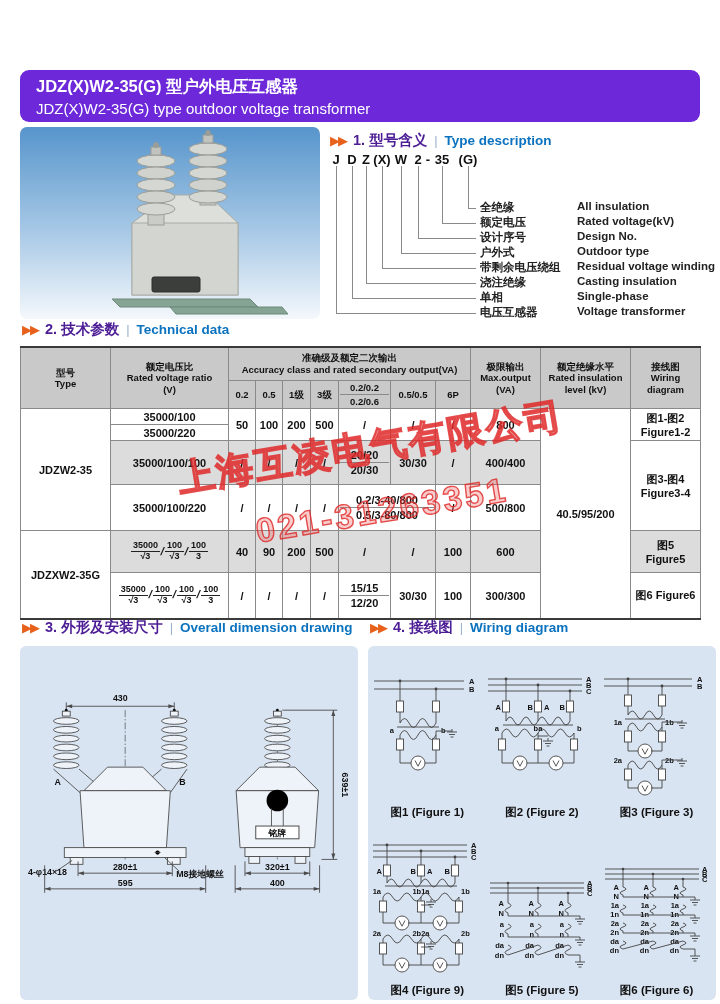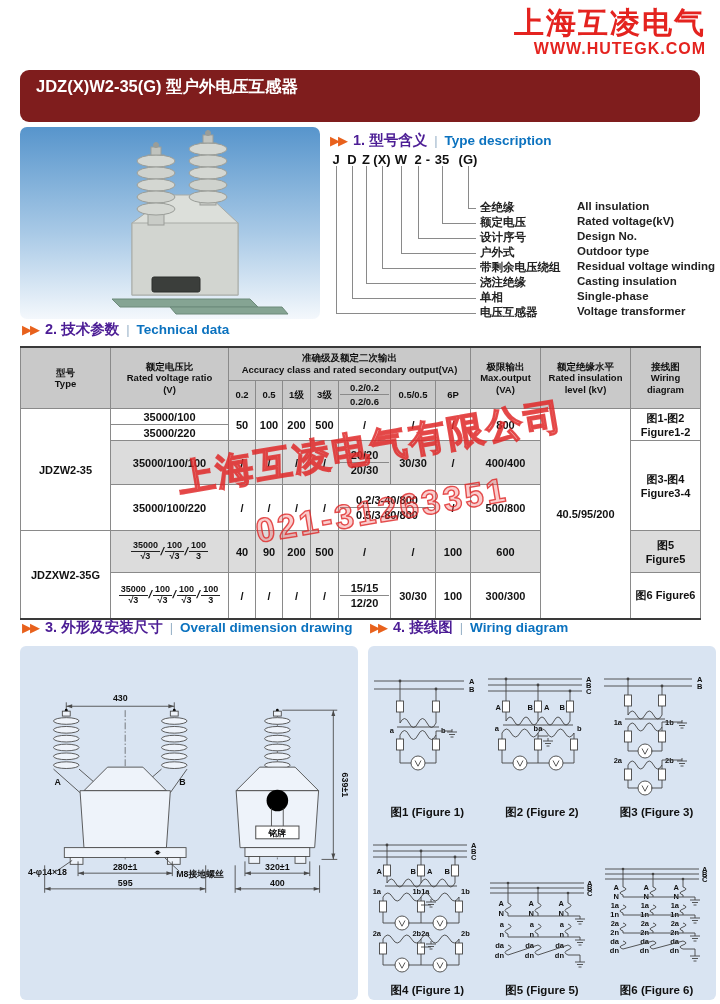--- a/index.html
+++ b/index.html
@@ -6,21 +6,21 @@
   body { background:#fff; font-family:"Liberation Sans","DejaVu Sans",sans-serif; }
   #page { position:relative; width:720px; height:1004px; background:#fff; overflow:hidden; }
   .abs { position:absolute; }
 
   
   #logo { right:14px; top:6px; text-align:right; }
   .logo-text { font-size:30px; font-weight:900; color:#e4231f; letter-spacing:2px; line-height:34px; }
   .logo-url { font-size:16px; font-weight:bold; color:#e4231f; letter-spacing:1px; }
 
   
-  #title-bar { left:20px; top:70px; width:680px; height:52px; background:#7f1d1d; border-radius:9px; color:#fff; padding:5px 16px 0 16px; }
+  #title-bar { left:20px; top:70px; width:680px; height:52px; background:#6d28d9; border-radius:9px; color:#fff; padding:5px 16px 0 16px; }
   #title-bar .l1 { font-size:16px; line-height:23px; }
   #title-bar .l1 b { font-size:16.5px; }
   #title-bar .l2 { font-size:15px; line-height:21px; }
 
   
   .sec-head { display:flex; align-items:center; white-space:nowrap; }
   .sec-head .arr { color:#e8611c; font-size:13px; letter-spacing:-2px; margin-right:7px; }
   .sec-head .no-zh { color:#4c1d95; font-size:14.5px; font-weight:bold; }
   .sec-head .sep { color:#9ab3c9; margin:0 7px; font-size:13px; }
   .sec-head .en { color:#0b72bf; font-size:13.5px; font-weight:bold; }
@@ -96,30 +96,27 @@
       </g>
     <g id="vm">
         <circle r="7" fill="#fff" stroke="#444" stroke-width="0.9"></circle>
       <polyline points="-3,-2.5 0,3.2 3,-2.5" fill="none" stroke="#444" stroke-width="0.9"></polyline>
       </g>
   </defs>
 </svg>
 
 <div id="page">
 
-  <div id="logo" class="abs">
-    <div class="logo-text">上海互凌电气</div>
-    <div class="logo-url">WWW.HUTEGK.COM</div>
-  </div>
 
   <div id="title-bar" class="abs">
     <div class="l1">
       <b>JDZ(X)W2-35(G)</b>
       <b>型户外电压互感器</b>
     </div>
+    <div class="l2">JDZ(X)W2-35(G) type outdoor voltage transformer</div>
   </div>
 
   <svg id="photo" class="abs" width="300" height="192" viewBox="0 0 300 192">
     <defs>
       <linearGradient id="sky" x1="0" y1="0" x2="0" y2="1">
         <stop offset="0" stop-color="#5795cc"></stop>
           <stop offset="0.55" stop-color="#a8c9e6"></stop>
           <stop offset="1" stop-color="#f4f8fc"></stop>
       </linearGradient>
     </defs>
@@ -683,21 +680,21 @@
           <line x1="88" y1="100" x2="88" y2="104"></line>
             <use href="#fuse" x="88" y="104"></use>
             <line x1="88" y1="115" x2="88" y2="126"></line>
           <line x1="12" y1="126" x2="25" y2="126"></line>
             <use href="#vm" x="31" y="126"></use>
             <line x1="37" y1="126" x2="50" y2="126"></line>
           <line x1="50" y1="126" x2="63" y2="126"></line>
             <use href="#vm" x="69" y="126"></use>
             <line x1="75" y1="126" x2="88" y2="126"></line>
         </svg>
-        <div class="figcap">图4 (Figure 1)</div>
+        <div class="figcap">图4 (Figure 9)</div>
       </div>
 
       <div class="fig">
         <svg class="sch" width="112" height="104" viewBox="0 0 112 104">
           <line x1="4" y1="6" x2="98" y2="6"></line>
             <text x="101" y="9">A</text>
           <line x1="4" y1="11" x2="98" y2="11"></line>
             <text x="101" y="14">B</text>
           <line x1="4" y1="16" x2="98" y2="16"></line>
             <text x="101" y="19">C</text>

